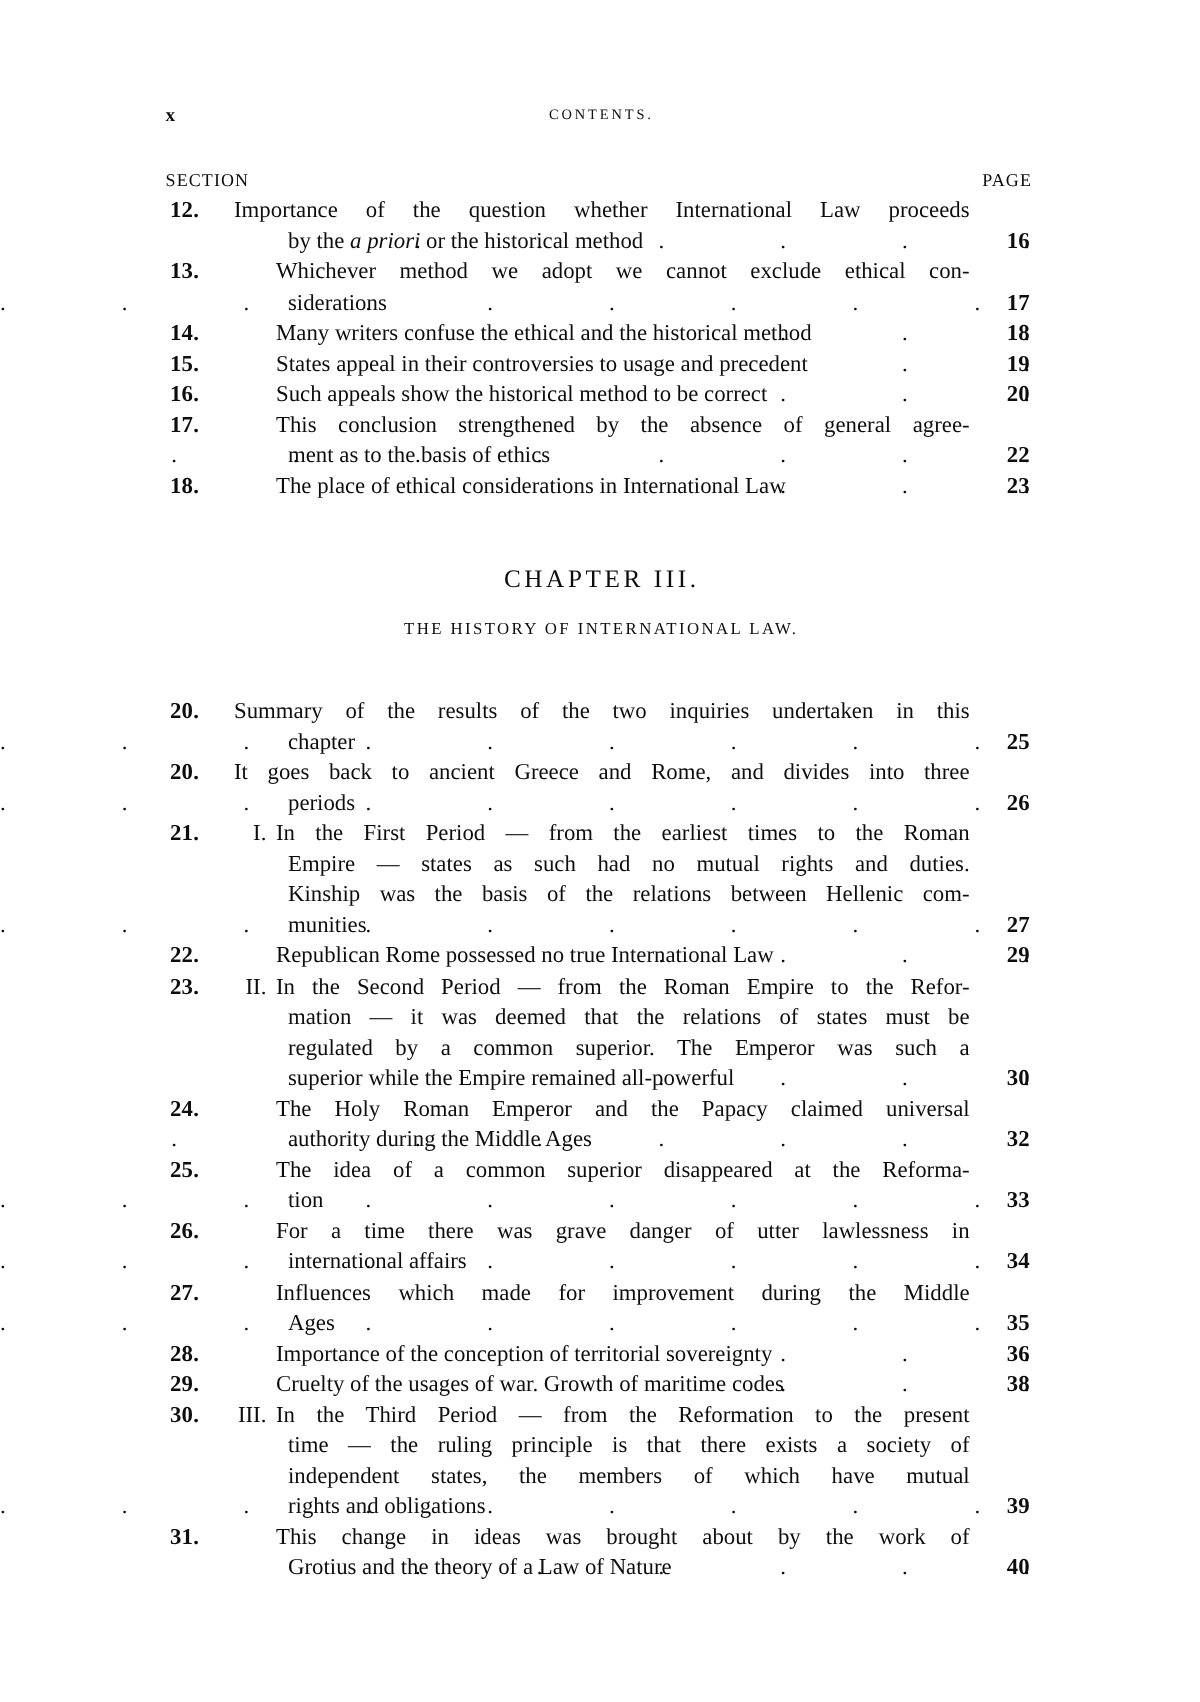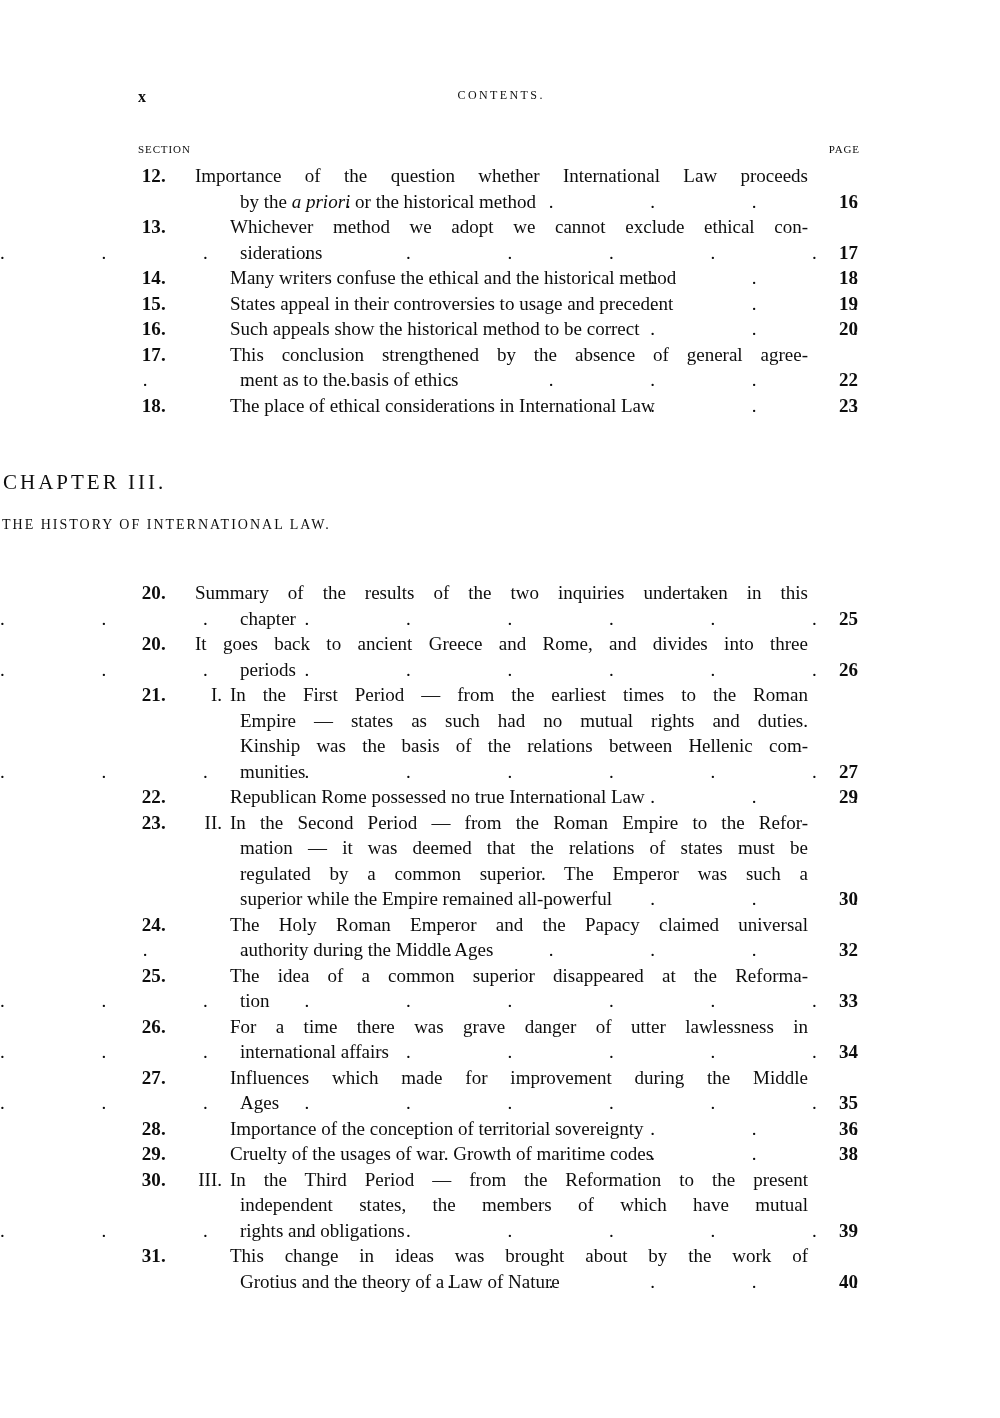--- a/index.html
+++ b/index.html
@@ -50,21 +50,21 @@
     text-indent: 2.4px;
   }
 
   
   .colhead {
     position: absolute;
     left: 138px;
     top: 143px;
     width: 724px;
     height: 14px;
-    font-size: 11px;
+    font-size: 15px;
     letter-spacing: 0.9px;
   }
   .colhead .sec {
     position: absolute;
     left: 0;
     top: 0;
   }
   .colhead .pg {
     position: absolute;
     right: 2px;
@@ -278,21 +278,21 @@
         <div class="secno">18.</div>
         <div class="lines">
           <div class="ln i1">
             <div class="leaders"><span>. . .</span></div>
             <div class="txt">The place of ethical considerations in International Law</div>
             <div class="pgno">23</div>
           </div>
         </div>
       </div>
       <div class="sp" style="height: 52px;"></div>
-      <div style="width: 1000px;">
+      <div style="text-align: center; width: 1000px;">
         <div class="chaptitle">CHAPTER III.</div>
         <div style="height: 22px;"></div>
         <div class="chapsub">THE HISTORY OF INTERNATIONAL LAW.</div>
       </div>
       <div class="sp" style="height: 47px;"></div>
       <div class="entry">
         <div class="secno">20.</div>
         <div class="lines">
           <div class="ln i0">
             <div class="txt just">Summary of the results of the two inquiries undertaken in this</div>
@@ -440,20 +440,23 @@
         </div>
       </div>
       <div class="entry">
         <div class="secno">30.</div>
         <div class="roman">III.</div>
         <div class="lines">
           <div class="ln i1">
             <div class="txt just">In the Third Period — from the Reformation to the present</div>
           </div>
           <div class="ln i2">
+            <div class="txt just">time — the ruling principle is that there exists a society of</div>
+          </div>
+          <div class="ln i2">
             <div class="txt just">independent states, the members of which have mutual</div>
           </div>
           <div class="ln i2">
             <div class="leaders"><span>. . . . . . . . . . .</span></div>
             <div class="txt">rights and obligations</div>
             <div class="pgno">39</div>
           </div>
         </div>
       </div>
       <div class="entry">

